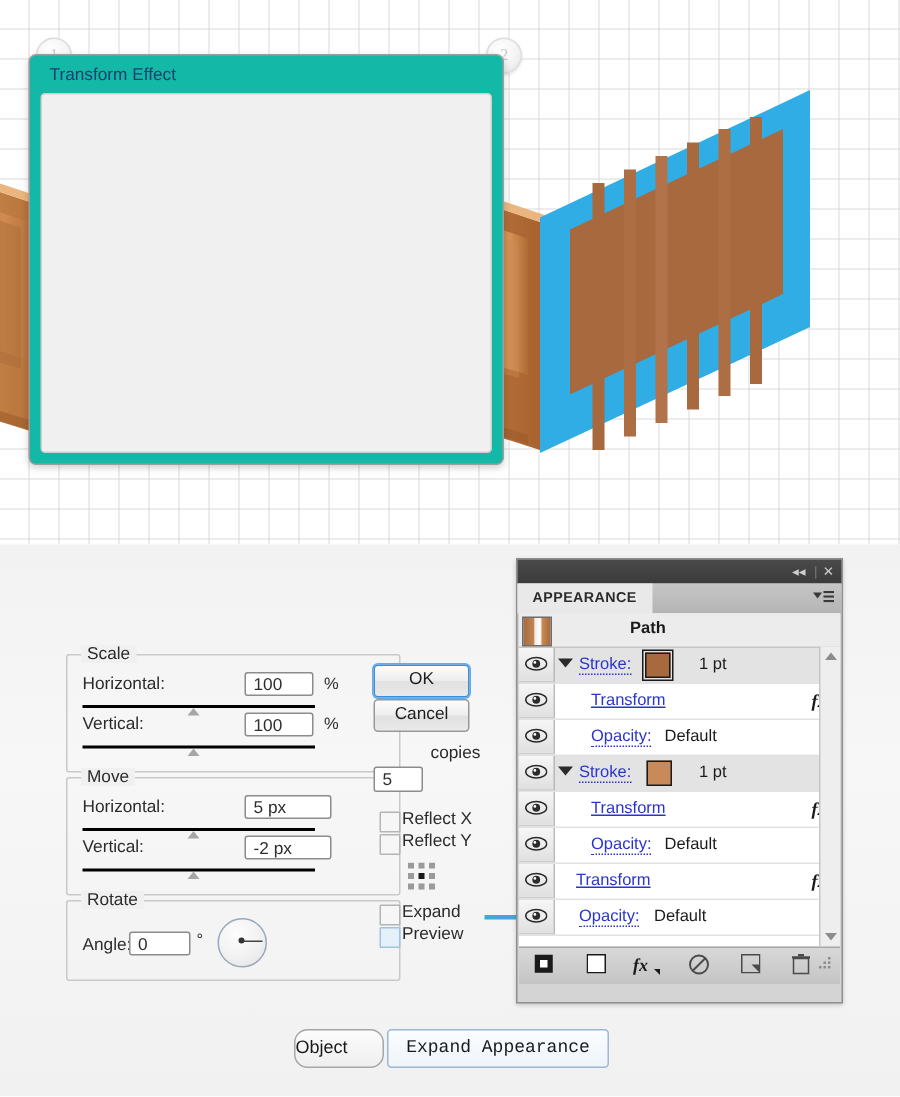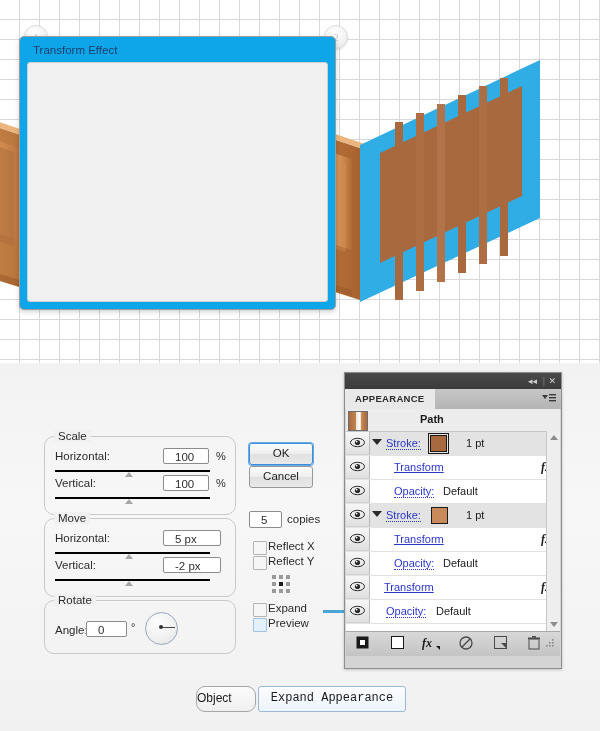--- a/index.html
+++ b/index.html
@@ -66,21 +66,21 @@
     left: 0; top: 363px;
     width: 600px; height: 368px;
     background: linear-gradient(to bottom, #f2f2f2 0%, #f7f7f7 40%, #f1f1f1 100%);
   }
 
   
   #transform-dialog {
     position: absolute;
     left: 19px; top: 36px;
     width: 315px; height: 272px;
-    background: #0ea5e9;
+    background: #14b8a6;
     border: 1px solid #9d9d9d;
     border-radius: 5px;
     box-shadow: 0 2px 5px rgba(0,0,0,0.18);
   }
   #dialog-title {
     position: absolute;
     left: 13px; top: 7px;
     font-size: 11.5px;
     color: #1c3f6e;
   }
@@ -89,21 +89,22 @@
     left: 7px; top: 25px;
     width: 299px; height: 238px;
     background: #f0f0f0;
     border: 1px solid #cfcfcf;
     border-radius: 3px;
   }
 
   .fieldset {
     position: absolute;
     border: 1px solid #c9c9c9;
-    border-radius: 10px;
+    border-radius: 2px;
+    padding-left: 31px;
   }
   .fieldset-legend {
     position: absolute;
     top: -7px; left: 9px;
     background: #f0f0f0;
     padding: 0 4px;
     font-size: 11.5px;
     color: #2b2b2b;
   }
   .row-label {
@@ -113,21 +114,21 @@
   }
   .num-input {
     position: absolute;
     height: 16px;
     background: #ffffff;
     border: 1px solid #8c8c8c;
     border-radius: 2px;
     font-size: 11.5px;
     color: #2e2e2e;
     line-height: 16px;
-    padding-left: 11px;
+    padding-left: 5px;
     box-sizing: border-box;
   }
   .unit {
     position: absolute;
     font-size: 11px;
     color: #2b2b2b;
   }
   .slider-track {
     position: absolute;
     height: 2px;
@@ -562,21 +563,21 @@
 <span class="unit" style="left:131px; top:621px;">°</span>
 <div id="rotate-dial" style="left:145px; top:612px;">
   <div class="needle"></div>
   <div class="hub"></div>
 </div>
 
 <div class="dlg-btn" id="ok-button" style="left:249px; top:443px; width:62px;">OK</div>
 <div class="dlg-btn" id="cancel-button" style="left:249px; top:466px; width:62px;">Cancel</div>
 
 <div class="num-input" style="left:249px; top:511px; width:33px; height:17px;">5</div>
-<span class="row-label" style="left:287px; top:513px;">copies</span>
+<span class="row-label" style="left:287px; top:496px;">copies</span>
 
 <div class="cbx" style="left:253px; top:541px;"></div>
 <span class="cbx-label" style="left:268px; top:540px;">Reflect X</span>
 <div class="cbx" style="left:253px; top:556px;"></div>
 <span class="cbx-label" style="left:268px; top:555px;">Reflect Y</span>
 
 <div id="anchor-grid">
   <svg width="19" height="19" viewBox="0 0 19 19">
     <g fill="#9a9a9a">
       <rect x="0" y="0" width="4" height="4"></rect>

